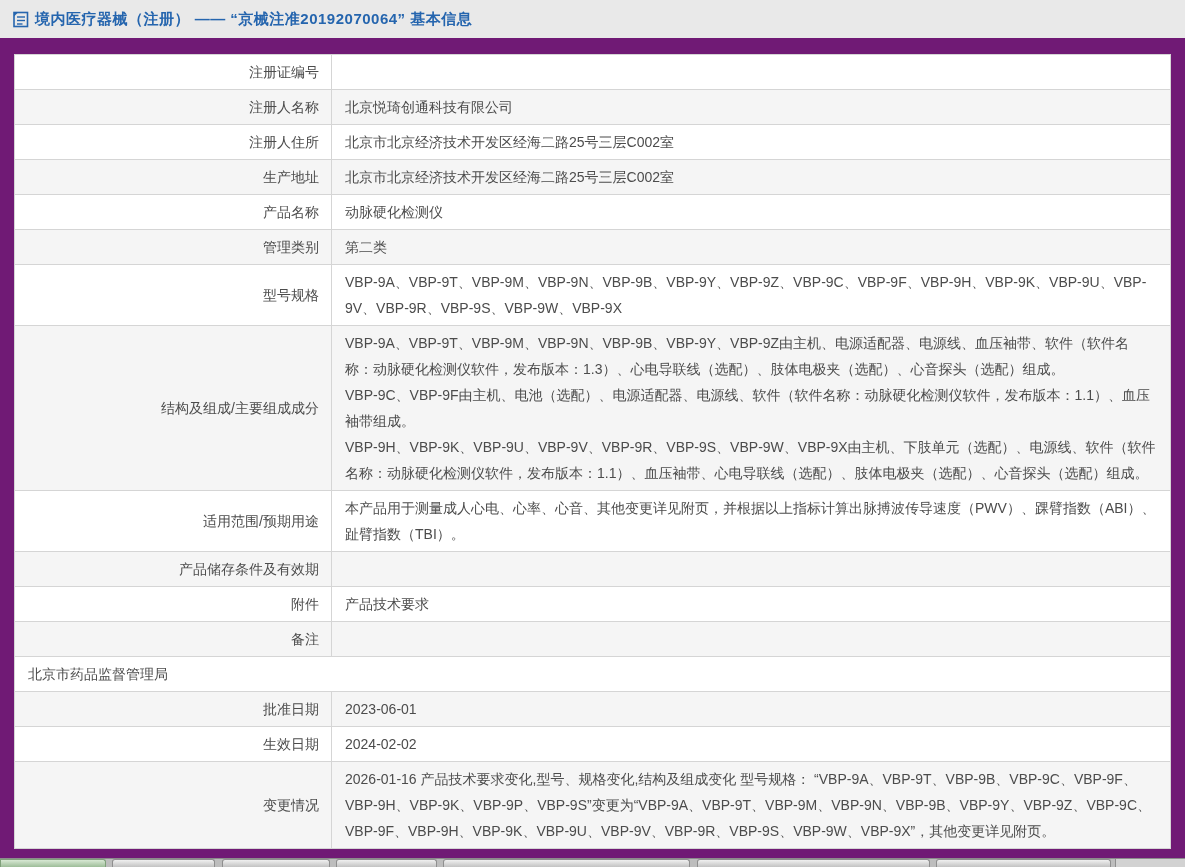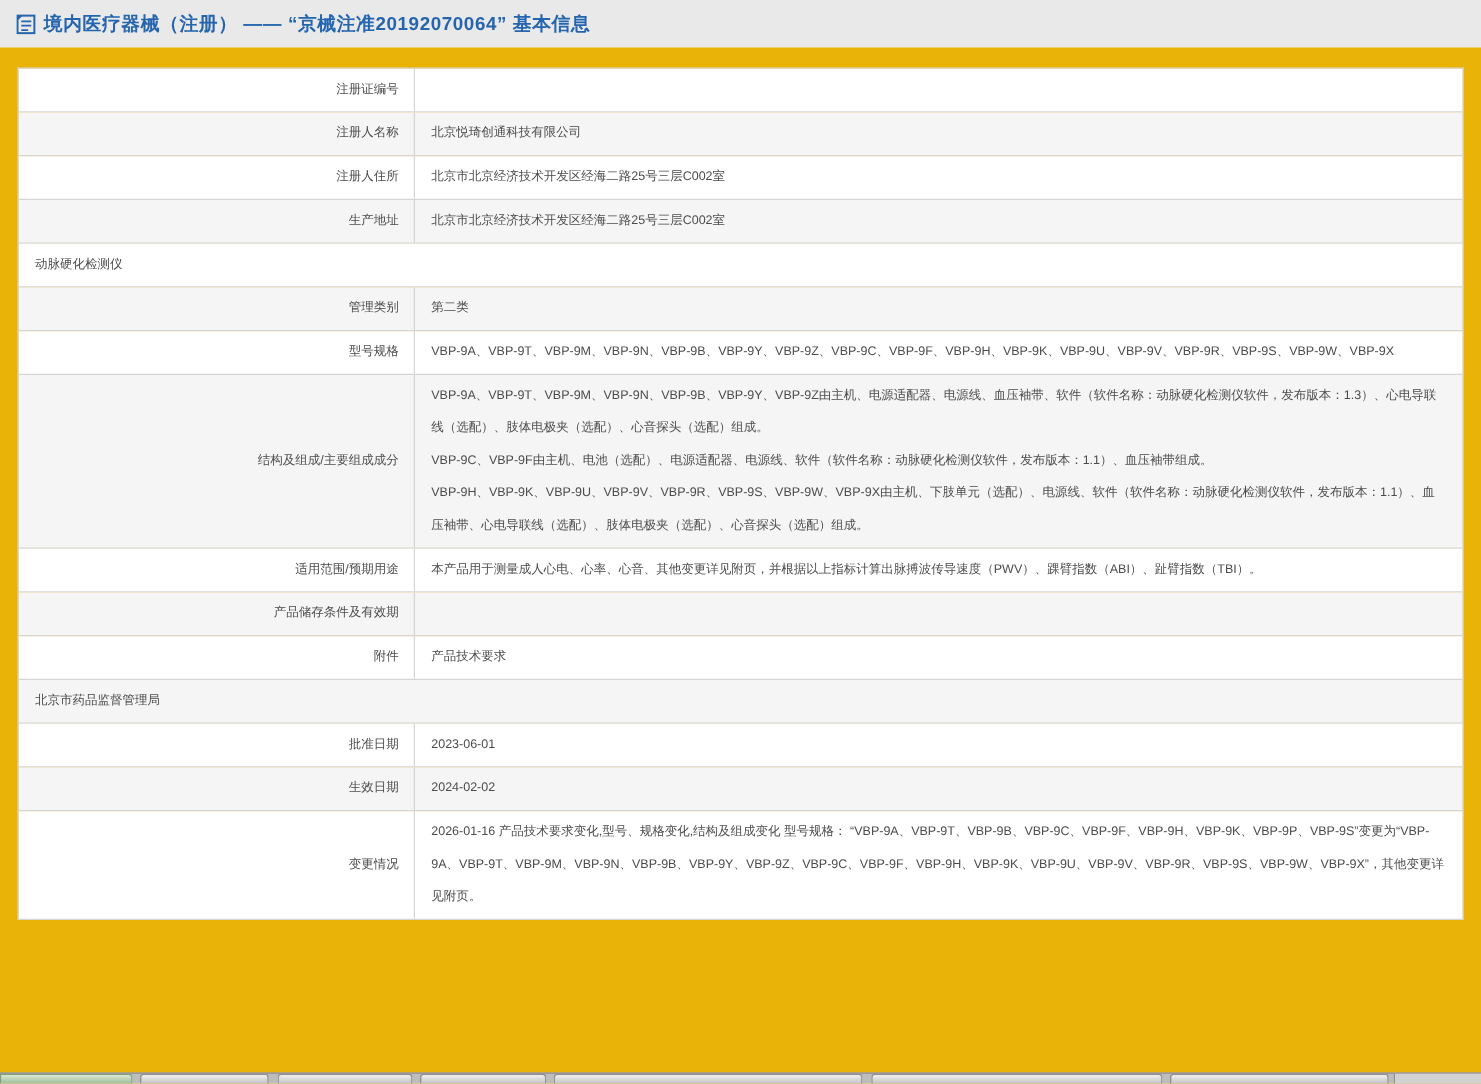--- a/index.html
+++ b/index.html
@@ -6,21 +6,21 @@
   html, body { background: #ffffff; }
   body {
     font-family: "Liberation Sans", "DejaVu Sans", sans-serif;
     width: 1185px;
   }
   .page {
     position: relative;
     width: 1185px;
     height: 867px;
     overflow: hidden;
-    background: #eab308;
+    background: #701a75;
   }
   
   .header {
     height: 38px;
     background: #e9e9e9;
     display: flex;
     align-items: center;
     padding-left: 13px;
   }
   .header .doc-icon {
@@ -44,21 +44,21 @@
     border-bottom: none;
   }
   .row {
     display: flex;
     align-items: stretch;
     border-bottom: 1px solid #d5d5d5;
     background: #ffffff;
   }
   .row:nth-child(even) { background: #f5f5f5; }
   .cell {
-    font-size: 10px;
+    font-size: 14px;
     color: #4c4c4c;
     line-height: 26px;
   }
   .cell.label {
     width: 317px;
     flex: 0 0 317px;
     min-height: 33px;
     display: flex;
     align-items: center;
     justify-content: flex-end;
@@ -130,20 +130,21 @@
     </div>
     <div class="row">
       <div class="cell label">注册人住所</div>
       <div class="cell value">北京市北京经济技术开发区经海二路25号三层C002室</div>
     </div>
     <div class="row">
       <div class="cell label">生产地址</div>
       <div class="cell value">北京市北京经济技术开发区经海二路25号三层C002室</div>
     </div>
     <div class="row">
+      <div class="cell label">产品名称</div>
       <div class="cell value">动脉硬化检测仪</div>
     </div>
     <div class="row">
       <div class="cell label">管理类别</div>
       <div class="cell value">第二类</div>
     </div>
     <div class="row">
       <div class="cell label">型号规格</div>
       <div class="cell value">VBP-9A、VBP-9T、VBP-9M、VBP-9N、VBP-9B、VBP-9Y、VBP-9Z、VBP-9C、VBP-9F、VBP-9H、VBP-9K、VBP-9U、VBP-9V、VBP-9R、VBP-9S、VBP-9W、VBP-9X</div>
     </div>
@@ -157,20 +158,24 @@
       <div class="cell label">适用范围/预期用途</div>
       <div class="cell value">本产品用于测量成人心电、心率、心音、其他变更详见附页，并根据以上指标计算出脉搏波传导速度（PWV）、踝臂指数（ABI）、趾臂指数（TBI）。</div>
     </div>
     <div class="row">
       <div class="cell label">产品储存条件及有效期</div>
       <div class="cell value"></div>
     </div>
     <div class="row">
       <div class="cell label">附件</div>
       <div class="cell value">产品技术要求</div>
+    </div>
+    <div class="row">
+      <div class="cell label">备注</div>
+      <div class="cell value"></div>
     </div>
     <div class="row">
       <div class="cell value">北京市药品监督管理局</div>
     </div>
     <div class="row">
       <div class="cell label">批准日期</div>
       <div class="cell value">2023-06-01</div>
     </div>
     <div class="row">
       <div class="cell label">生效日期</div>

